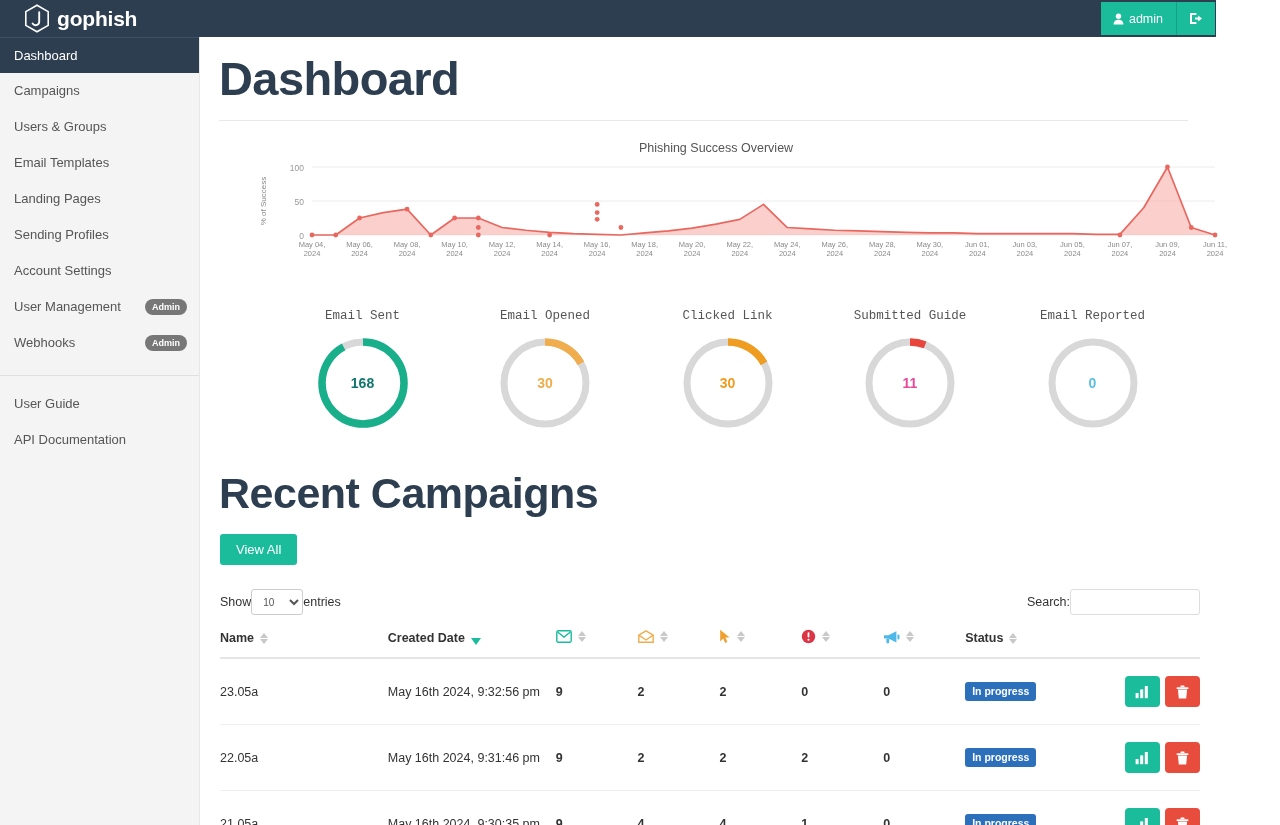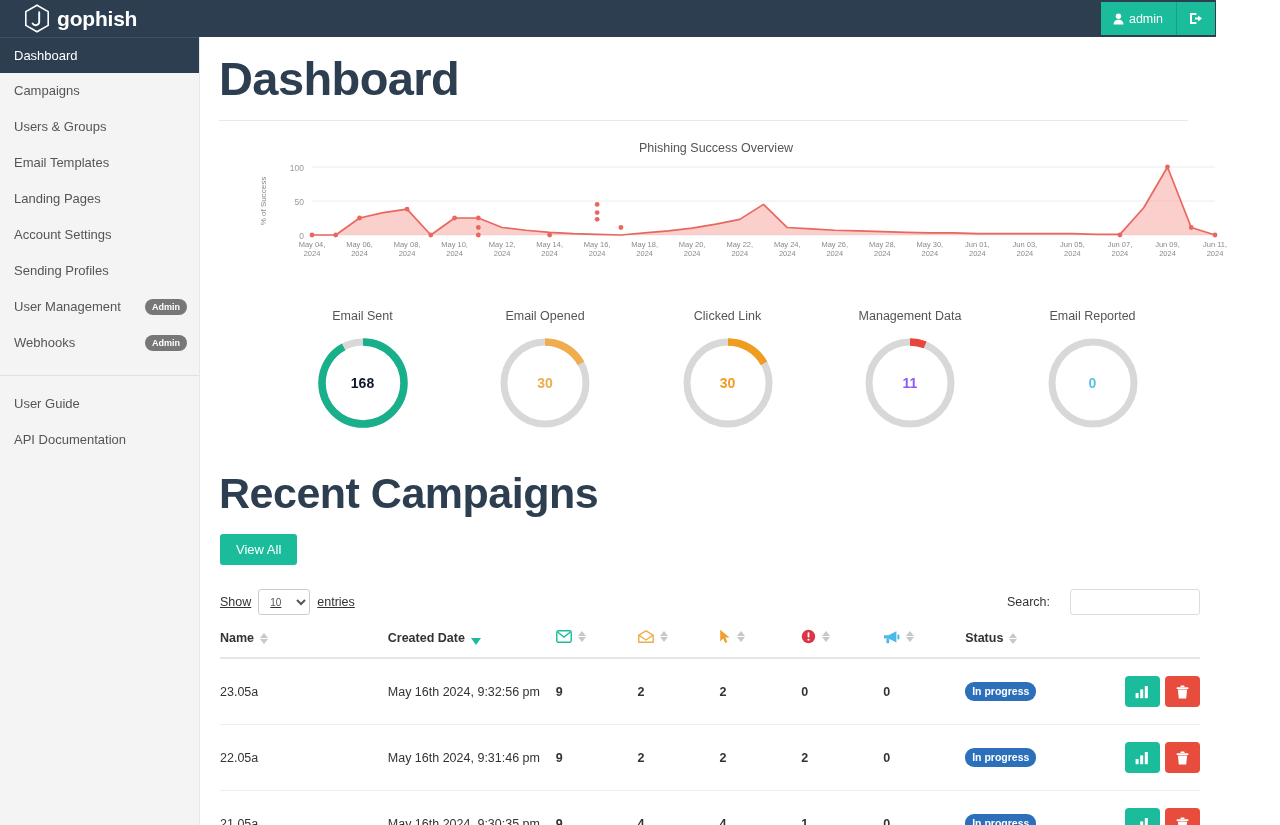--- a/index.html
+++ b/index.html
@@ -96,21 +96,21 @@
     margin-left: -48px;
   }
   #chart-svg { display: block; margin: 4px auto 0; }
 
   
   #gauges {
     display: flex; justify-content: space-between;
     margin: 0 115px 0 90px; padding-top: 8px;
   }
   .gauge { width: 145px; text-align: center; }
-  .gauge-label { font-size: 12.5px; color: #555; margin-bottom: 10px; }
+  .gauge-label { font-size: 12.5px; color: #555; margin-bottom: 10px; font-family: Liberation Mono, monospace; }
   .gauge-ring { position: relative; width: 100px; height: 100px; margin: 0 auto; }
   .gauge-val {
     position: absolute; left: 0; right: 0; top: 50%;
     transform: translateY(-50%);
     font-size: 14px; font-weight: bold;
   }
 
   
   #rc-title {
     font-size: 43px; font-weight: bold; color: #2c3e50;
@@ -120,27 +120,27 @@
     margin: 16px 0 0 20px;
     background: #1abc9c; color: #fff; border: none;
     border-radius: 3px; padding: 8px 16px;
     font-size: 13px; cursor: pointer; font-family: inherit;
   }
 
   #table-controls {
     display: flex; justify-content: space-between; align-items: center;
     margin: 24px 80px 0 20px; font-size: 12.5px; color: #333;
   }
-  #show-entries { display: flex; align-items: center; gap: 7px; text-decoration: underline; }
+  #show-entries { display: flex; align-items: center; gap: 0; }
   #len-select {
     width: 52px; height: 26px; border: 1px solid #ccc; border-radius: 3px;
     background: #fff; font-size: 10px; color: #555;
     padding-left: 7px; font-family: inherit;
   }
-  #search-wrap { display: flex; align-items: center; gap: 20px; }
+  #search-wrap { display: flex; align-items: center; gap: 0; }
   #search-input {
     width: 130px; height: 26px; border: 1px solid #ddd; border-radius: 3px;
     background: #fff; font-family: inherit; font-size: 12px; padding: 0 6px;
   }
 
   #camp-table {
     width: 980px; margin: 14px 0 0 20px;
     border-collapse: collapse; font-size: 12.5px;
   }
   #camp-table thead th {
@@ -164,21 +164,21 @@
   }
   .num { font-weight: bold; }
   .c-sent { color: #1abc9c; }
   .c-open { color: #f0ad4e; }
   .c-click { color: #f0a030; }
   .c-sub { color: #e74c3c; }
   .c-rep { color: #5bc0de; }
   .status-badge {
     display: inline-block; background: #2c6fbb; color: #fff;
     font-size: 10.5px; font-weight: bold;
-    padding: 3px 7px; border-radius: 9px; line-height: 13px;
+    padding: 3px 7px; border-radius: 3px; line-height: 13px;
   }
   .act-cell { text-align: right; white-space: nowrap; padding-right: 0 !important; }
   .act-btn {
     display: inline-flex; align-items: center; justify-content: center;
     width: 35px; height: 31px; border: none; border-radius: 4px;
     cursor: pointer; vertical-align: middle;
   }
   .act-btn.stats { background: #1abc9c; margin-right: 5px; }
   .act-btn.del { background: #e74c3c; }
 
@@ -226,24 +226,24 @@
   <a class="side-item">
     <span>Users &amp; Groups</span>
   </a>
   <a class="side-item">
     <span>Email Templates</span>
   </a>
   <a class="side-item">
     <span>Landing Pages</span>
   </a>
   <a class="side-item">
+    <span>Sending Profiles</span>
+  </a>
+  <a class="side-item">
     <span>Account Settings</span>
-  </a>
-  <a class="side-item">
-    <span>Sending Profiles</span>
   </a>
   <a class="side-item">
     <span>User Management</span>
     <span class="badge-admin">Admin</span>
   </a>
   <a class="side-item">
     <span>Webhooks</span>
     <span class="badge-admin">Admin</span>
   </a>
 
@@ -338,21 +338,21 @@
 
   
   <section id="gauges">
     <div class="gauge">
       <div class="gauge-label">Email Sent</div>
       <div class="gauge-ring">
           <svg width="100" height="100" viewBox="0 0 100 100" style="position: absolute; left: 0px; top: 0px;">
             <circle cx="50" cy="50" r="41" fill="none" stroke="#d8d8d8" stroke-width="7"></circle>
             <circle cx="50" cy="50" r="41" fill="none" stroke="#1aaf8b" stroke-width="7.5" stroke-dasharray="237.00174978681397 257.610597594363" transform="rotate(-90 50 50)"></circle>
           </svg>
-        <div class="gauge-val" style="color: #0f172a;">168</div>
+        <div class="gauge-val" style="color: #0f766e;">168</div>
       </div>
     </div>
     <div class="gauge">
       <div class="gauge-label">Email Opened</div>
       <div class="gauge-ring">
           <svg width="100" height="100" viewBox="0 0 100 100" style="position: absolute; left: 0px; top: 0px;">
             <circle cx="50" cy="50" r="41" fill="none" stroke="#d8d8d8" stroke-width="7"></circle>
             <circle cx="50" cy="50" r="41" fill="none" stroke="#f0ad4e" stroke-width="7.5" stroke-dasharray="43.79380159104171 257.610597594363" transform="rotate(-90 50 50)"></circle>
           </svg>
         <div class="gauge-val" style="color: rgb(240, 173, 78);">30</div>
@@ -362,27 +362,27 @@
       <div class="gauge-label">Clicked Link</div>
       <div class="gauge-ring">
           <svg width="100" height="100" viewBox="0 0 100 100" style="position: absolute; left: 0px; top: 0px;">
             <circle cx="50" cy="50" r="41" fill="none" stroke="#d8d8d8" stroke-width="7"></circle>
             <circle cx="50" cy="50" r="41" fill="none" stroke="#ef9d21" stroke-width="7.5" stroke-dasharray="43.79380159104171 257.610597594363" transform="rotate(-90 50 50)"></circle>
           </svg>
         <div class="gauge-val" style="color: rgb(239, 157, 33);">30</div>
       </div>
     </div>
     <div class="gauge">
-      <div class="gauge-label">Management Data</div>
+      <div class="gauge-label">Submitted Guide</div>
       <div class="gauge-ring">
           <svg width="100" height="100" viewBox="0 0 100 100" style="position: absolute; left: 0px; top: 0px;">
             <circle cx="50" cy="50" r="41" fill="none" stroke="#d8d8d8" stroke-width="7"></circle>
             <circle cx="50" cy="50" r="41" fill="none" stroke="#e8453c" stroke-width="7.5" stroke-dasharray="15.45663585566178 257.610597594363" transform="rotate(-90 50 50)"></circle>
           </svg>
-        <div class="gauge-val" style="color: #8b5cf6;">11</div>
+        <div class="gauge-val" style="color: #ec4899;">11</div>
       </div>
     </div>
     <div class="gauge">
       <div class="gauge-label">Email Reported</div>
       <div class="gauge-ring">
           <svg width="100" height="100" viewBox="0 0 100 100" style="position: absolute; left: 0px; top: 0px;">
             <circle cx="50" cy="50" r="41" fill="none" stroke="#d8d8d8" stroke-width="7"></circle>
           </svg>
         <div class="gauge-val" style="color: rgb(91, 192, 222);">0</div>
       </div>

